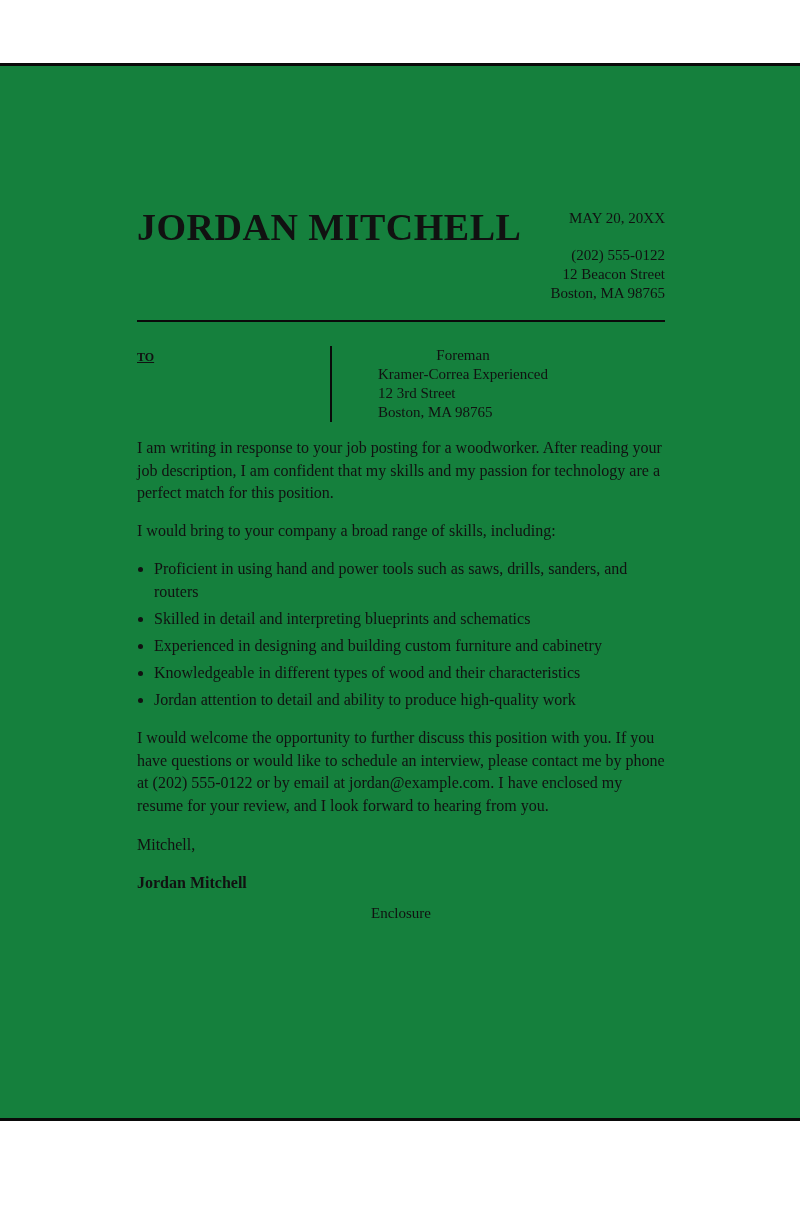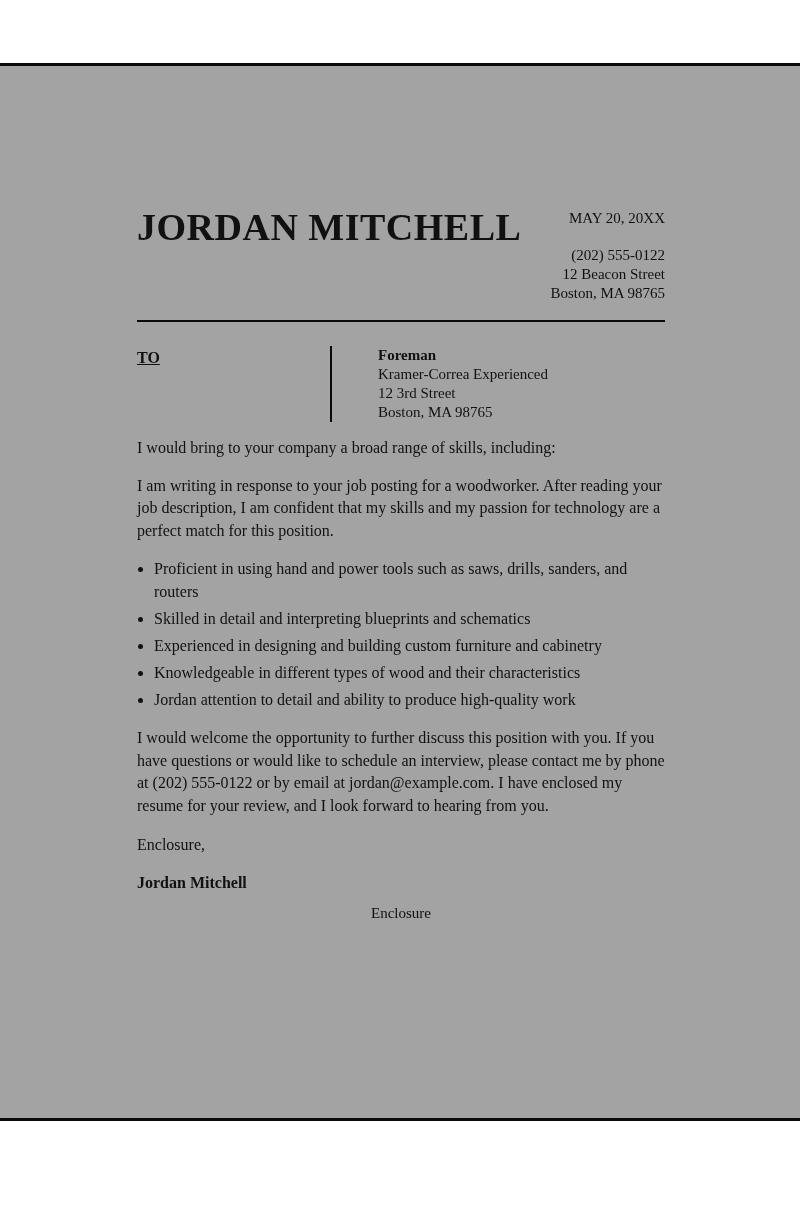--- a/index.html
+++ b/index.html
@@ -18,21 +18,21 @@
   .top-strip {
     height: 63px;
     background: #ffffff;
   }
   .page-rule {
     height: 3px;
     background: #0a0a0a;
   }
   .paper {
     height: 1052px;
-    background: #a3a3a3;
+    background: #15803d;
     box-sizing: border-box;
     padding: 0 135px 0 137px;
   }
   .bottom-strip {
     height: 101px;
     background: #ffffff;
   }
 
   
   .header-row {
@@ -68,37 +68,38 @@
   
   .to-row {
     display: flex;
     margin-top: 24px;
     min-height: 75px;
   }
   .to-label {
     width: 193px;
     box-sizing: border-box;
     font-weight: bold;
-    font-size: 16px;
+    font-size: 12px;
     line-height: 19px;
     padding-top: 2px;
     text-decoration: underline;
   }
   .to-divider {
     width: 2px;
     background: #0a0a0a;
     align-self: stretch;
   }
   .recipient-block {
     padding-left: 46px;
     font-size: 15px;
     line-height: 19px;
   }
   .recipient-title {
-    font-weight: bold;
+    font-weight: normal;
+    text-align: center;
   }
 
   
   .salutation {
     margin: 26px 0 0 0;
     font-weight: bold;
     font-size: 17px;
     line-height: 20px;
   }
   .body-para {
@@ -161,35 +162,35 @@
     <div class="to-divider"></div>
     <div class="recipient-block">
       <div class="recipient-title">Foreman</div>
       <div>Kramer-Correa Experienced</div>
       <div>12 3rd Street</div>
       <div>Boston, MA 98765</div>
     </div>
   </div>
 
 
+  <p class="body-para">I am writing in response to your job posting for a woodworker. After reading your job description, I am confident that my skills and my passion for technology are a perfect match for this position.</p>
+
   <p class="body-para">I would bring to your company a broad range of skills, including:</p>
-
-  <p class="body-para">I am writing in response to your job posting for a woodworker. After reading your job description, I am confident that my skills and my passion for technology are a perfect match for this position.</p>
 
   <ul class="skills-list">
     <li>Proficient in using hand and power tools such as saws, drills, sanders, and routers</li>
     <li>Skilled in detail and interpreting blueprints and schematics</li>
     <li>Experienced in designing and building custom furniture and cabinetry</li>
     <li>Knowledgeable in different types of wood and their characteristics</li>
     <li>Jordan attention to detail and ability to produce high-quality work</li>
   </ul>
 
   <p class="body-para">I would welcome the opportunity to further discuss this position with you. If you have questions or would like to schedule an interview, please contact me by phone at (202) 555-0122 or by email at jordan@example.com. I have enclosed my resume for your review, and I look forward to hearing from you.</p>
 
-  <p class="closing-line">Enclosure,</p>
+  <p class="closing-line">Mitchell,</p>
 
   <p class="signature-name">Jordan Mitchell</p>
 
   <p class="enclosure-note">Enclosure</p>
 
 </div>
 
 <div class="page-rule"></div>
 <div class="bottom-strip"></div>
 

